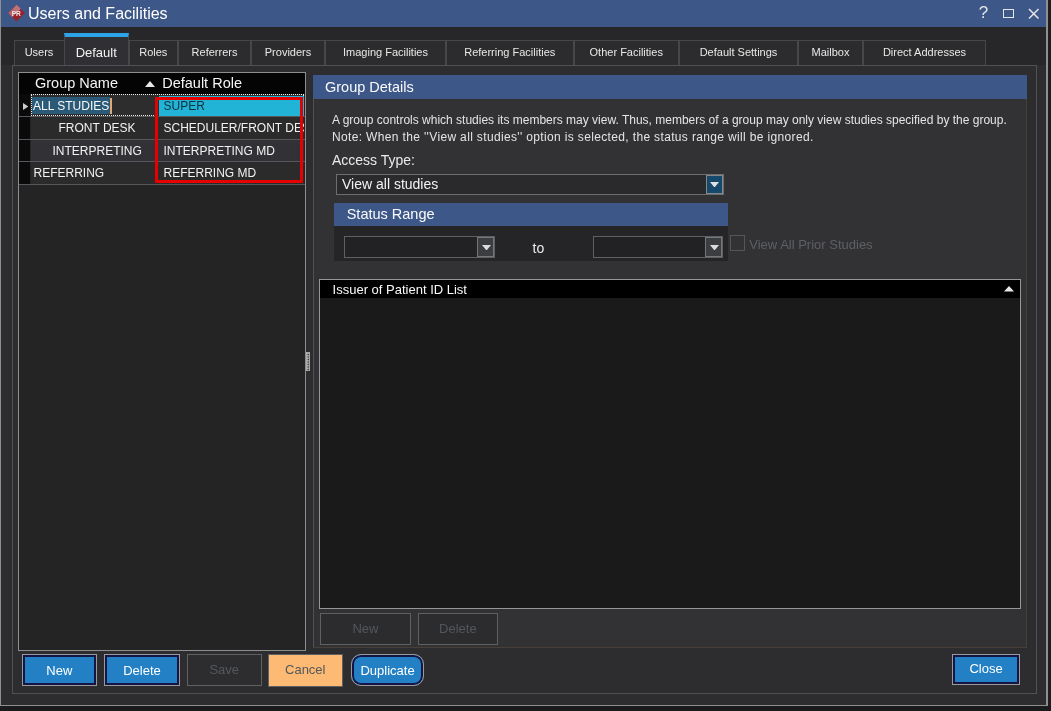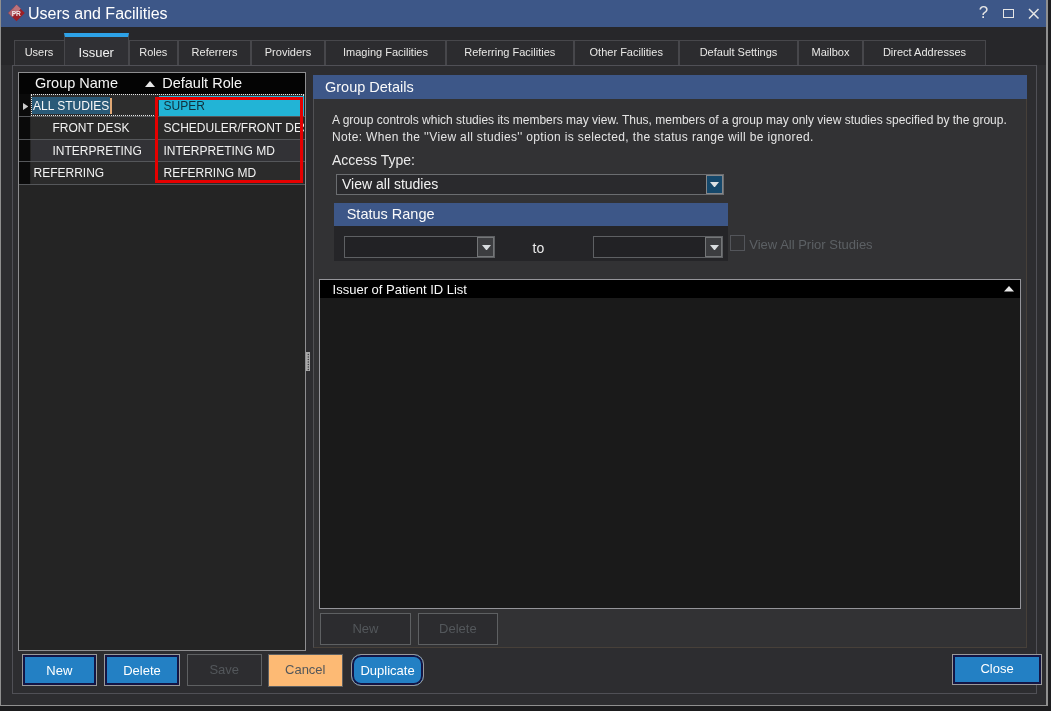--- a/index.html
+++ b/index.html
@@ -26,21 +26,21 @@
 
 <div class="abs" style="left:1px;top:27px;width:1045px;height:38px;background:#27272a;"></div>
 
 <div class="abs" style="left:12px;top:64.5px;width:1025px;height:629px;border:1px solid #505056;"></div>
 
 <style>
   .tab { position:absolute; top:39.5px; height:25.5px; background:#2c2c2f; border:1px solid #47474b; border-bottom:none; color:#e9e8e6; font-size:11px; text-align:center; line-height:23px; }
   .tabA { position:absolute; top:32.5px; height:32.5px; background:#303034; border:1px solid #47474b; border-bottom:none; border-top:4.5px solid #2da2e8; color:#f2f2f2; font-size:13px; text-align:center; line-height:31px; }
 </style>
 <div class="tab" style="left:13.5px;width:51px;">Users</div>
-<div class="tabA" style="left:64px;width:64.5px;">Issuer</div>
+<div class="tabA" style="left:64px;width:64.5px;">Default</div>
 <div class="tab" style="left:128.5px;width:49.5px;">Roles</div>
 <div class="tab" style="left:178px;width:73px;">Referrers</div>
 <div class="tab" style="left:251px;width:74px;">Providers</div>
 <div class="tab" style="left:325px;width:121px;">Imaging Facilities</div>
 <div class="tab" style="left:446px;width:127.5px;">Referring Facilities</div>
 <div class="tab" style="left:573.5px;width:105.5px;">Other Facilities</div>
 <div class="tab" style="left:679px;width:119px;">Default Settings</div>
 <div class="tab" style="left:798px;width:65px;">Mailbox</div>
 <div class="tab" style="left:863px;width:123px;">Direct Addresses</div>
 
@@ -58,21 +58,21 @@
     <path d="M0 0 L5.5 3.5 L0 7 Z" fill="#cccccc"></path>
   </svg>
 
 <style>
  .row { position:absolute; left:30.5px; width:273.5px; height:21.5px; overflow:hidden; }
  .c2 { position:absolute; left:128px; top:0; right:0; height:100%; overflow:hidden; }
  .ct { position:absolute; left:5px; top:3.8px; font-size:12px; color:#f2f2f2; white-space:nowrap; overflow:hidden; }
 </style>
 <div class="row" style="top:94.3px;background:#2b2b2b;"></div>
 <div class="row" style="top:117.3px;background:#2b2b2b;">
-    <div class="ct" style="left:2px;padding-left:20px;">FRONT DESK</div>
+    <div class="ct" style="left:8px;padding-left:20px;">FRONT DESK</div>
     <div class="c2">
       <div class="ct">SCHEDULER/FRONT DESK</div>
     </div>
   </div>
 <div class="row" style="top:139.8px;background:#323236;">
     <div class="ct" style="left:10px;padding-left:12px;">INTERPRETING</div>
     <div class="c2">
       <div class="ct">INTERPRETING MD</div>
     </div>
   </div>
@@ -160,19 +160,19 @@
 <div class="dbtn" style="left:417.8px;top:612.5px;width:80.2px;height:32px;line-height:30px;">Delete</div>
 
 <style>
  .bbtn { position:absolute; top:654px; height:32px; background:#2380c4; border:1px solid #9a9a9a; box-shadow: inset 0 0 0 2px #141544; color:#ffffff; font-size:13px; text-align:center; line-height:31px; }
 </style>
 <div class="bbtn" style="left:21.5px;width:75.7px;">New</div>
 <div class="bbtn" style="left:104.1px;width:75.7px;">Delete</div>
 <div class="dbtn" style="left:186.8px;top:654px;width:74.8px;height:32px;line-height:30px;background:#2d2d30;">Save</div>
 <div class="dbtn" style="left:268px;top:654px;width:74.5px;height:33px;line-height:30px;background:#fdba74;">Cancel</div>
 <div class="bbtn" style="left:350.8px;width:73.6px;border-radius:10px;">Duplicate</div>
-<div class="bbtn" style="left:952px;top:654px;width:90px;height:30.5px;line-height:28px;">Close</div>
+<div class="bbtn" style="left:952px;top:654px;width:68px;height:30.5px;line-height:28px;">Close</div>
 
 <div class="abs" style="left:0;top:0;width:1px;height:705px;background:#8f8f8f;"></div>
 <div class="abs" style="left:1046px;top:0;width:1.5px;height:705px;background:#8f8f8f;"></div>
 <div class="abs" style="left:0;top:704.5px;width:1048px;height:1.5px;background:#8f8f8f;"></div>
 <div class="abs" style="left:1047.5px;top:0;width:3.5px;height:711px;background:#1e1e20;"></div>
 <div class="abs" style="left:0;top:706px;width:1051px;height:5px;background:#1b1b1d;"></div>
 
 </body></html>

